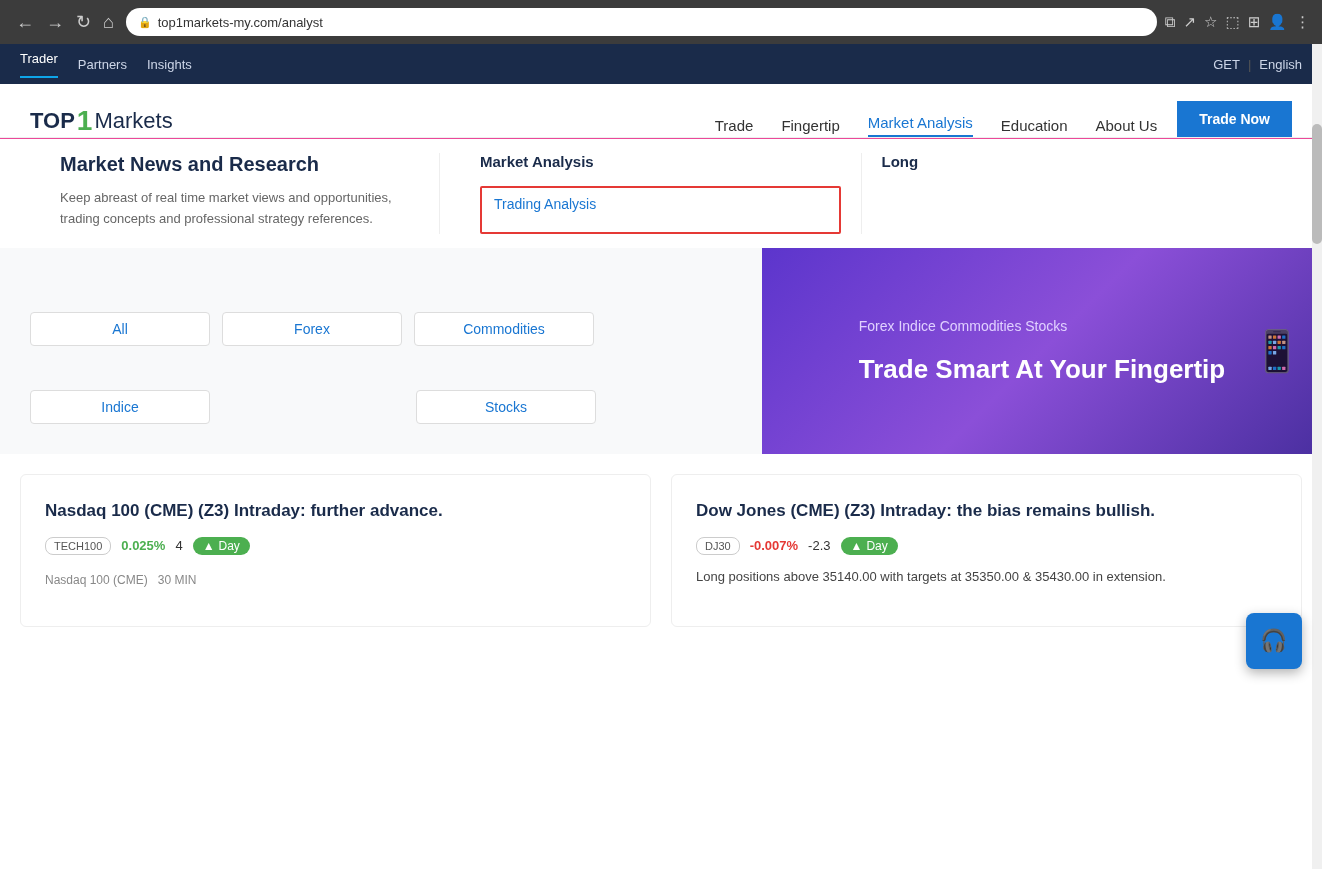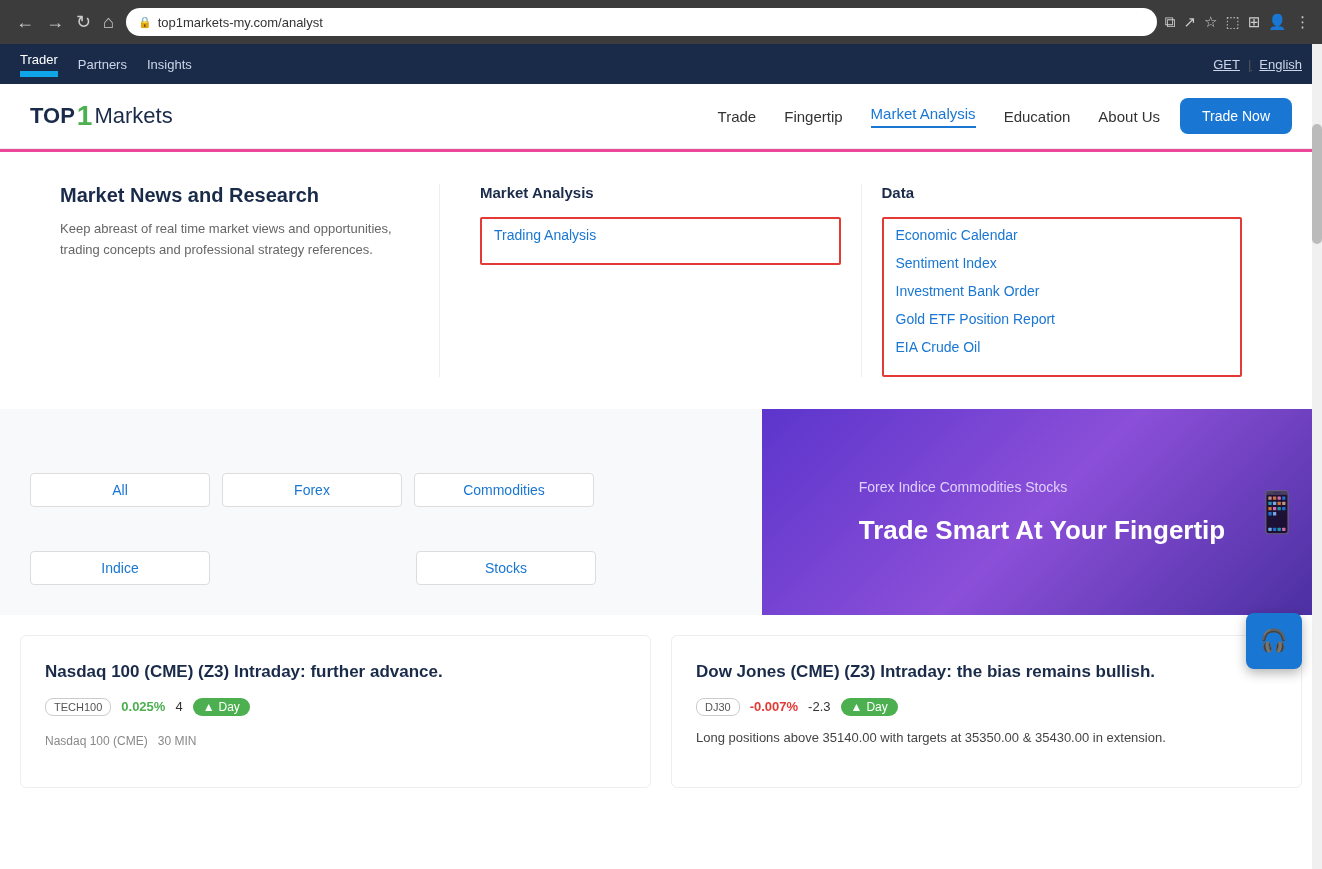--- a/index.html
+++ b/index.html
@@ -36,58 +36,58 @@
     .top-nav {
       background: #1a2b4a;
       height: 40px;
       display: flex;
       align-items: center;
       padding: 0 20px;
       justify-content: space-between;
     }
     .top-nav-left { display: flex; gap: 20px; align-items: center; }
     .top-nav-left a { color: #cdd6e8; font-size: 13px; text-decoration: none; cursor: pointer; }
-    .top-nav-left a.active { color: #fff; border-bottom: 6px solid #0ea5e9; padding-bottom: 4px; }
-    .top-nav-right { display: flex; align-items: center; gap: 8px; color: #cdd6e8; font-size: 13px; text-decoration: underline; }
+    .top-nav-left a.active { color: #fff; border-bottom: 2px solid #0ea5e9; padding-bottom: 10px; }
+    .top-nav-right { display: flex; align-items: center; gap: 8px; color: #cdd6e8; font-size: 13px; }
     .top-nav-right .divider { color: #555; }
 
     
     .main-header {
       background: #fff;
-      height: 65px;
-      display: flex;
-      align-items: center;
+      height: 54px;
+      display: flex;
+      align-items: flex-end;
       padding: 0 30px;
       border-bottom: 1px solid #eee;
       position: relative;
     }
     .logo { display: flex; align-items: center; gap: 2px; font-size: 22px; font-weight: 700; color: #1a2b4a; }
     .logo .top { color: #1a2b4a; }
     .logo .one { color: #4caf50; font-size: 28px; }
     .logo .markets { color: #1a2b4a; font-weight: 400; }
     .main-nav { display: flex; align-items: center; gap: 28px; margin-left: auto; margin-right: 20px; }
     .main-nav a { color: #333; font-size: 15px; text-decoration: none; cursor: pointer; }
     .main-nav a.active { color: #1976d2; border-bottom: 2px solid #1976d2; padding-bottom: 4px; }
     .trade-now-btn {
       background: #1976d2;
       color: #fff;
       border: none;
-      border-radius: 8px;
+      border-radius: 0;
       padding: 10px 22px;
       font-size: 14px;
-      font-weight: 400;
+      font-weight: 700;
       cursor: pointer;
     }
 
     
     .mega-menu-area {
       background: #fff;
-      border-top: 3px solid #ec4899;
+      border-top: 1px solid #ec4899;
       box-shadow: 0 4px 12px rgba(0,0,0,0.1);
-      padding: 32px 60px;
+      padding: 14px 60px;
       display: flex;
       gap: 0;
     }
     .mega-left {
       flex: 0 0 380px;
       padding-right: 40px;
       border-right: 1px solid #eee;
     }
     .mega-left h2 { font-size: 20px; font-weight: 700; color: #1a2b4a; margin-bottom: 12px; }
     .mega-left p { color: #666; font-size: 13px; line-height: 1.6; }
@@ -283,28 +283,21 @@
     <p>Keep abreast of real time market views and opportunities, trading concepts and professional strategy references.</p>
   </div>
   <div class="mega-right">
     <div class="mega-col mega-col-border">
       <h4>Market Analysis</h4>
       <div class="red-outline-box">
         <a>Trading Analysis</a>
       </div>
     </div>
     <div class="mega-col">
-      <h4>Data</h4>
-      <div class="red-outline-box">
-        <a>Economic Calendar</a>
-        <a>Sentiment Index</a>
-        <a>Investment Bank Order</a>
-        <a>Gold ETF Position Report</a>
-        <a>EIA Crude Oil</a>
-      </div>
+      <h4>Long</h4>
     </div>
   </div>
 </div>
 
 <div style="display: flex; gap: 0;">
   <div style="flex: 1; background: #f8f9fa; padding: 20px 30px;">
     <div class="filter-row">
       <button class="filter-btn">All</button>
       <button class="filter-btn">Forex</button>
       <button class="filter-btn">Commodities</button>

